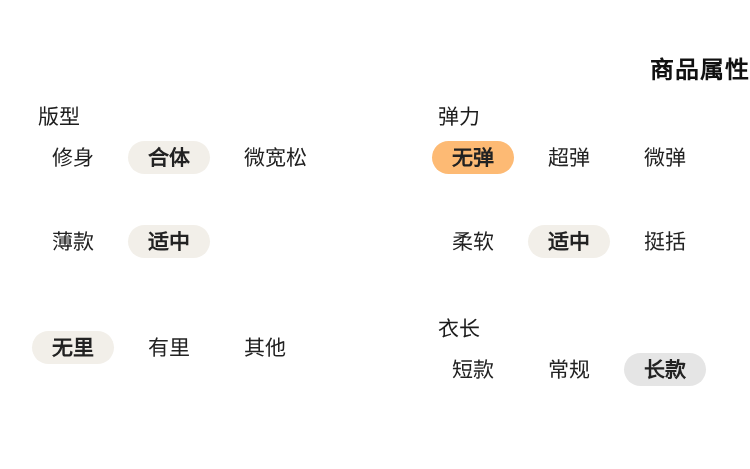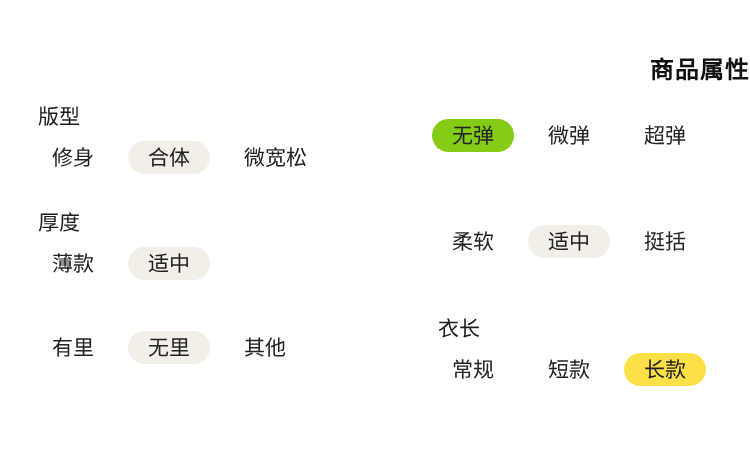--- a/index.html
+++ b/index.html
@@ -47,72 +47,73 @@
     padding: 0 20px;
     border-radius: 17px;
     font-size: 21px;
     color: #222222;
     background: transparent;
     white-space: nowrap;
     cursor: pointer;
   }
   .option-pill.selected {
     background: #f2efe9;
+    font-weight: bold;
   }
 </style>
 </head>
 <body>
 
 <main>
   <h1 class="page-title">商品属性</h1>
 
   <div class="attr-grid" id="attr-grid">
   <section class="attr-group">
     <div class="attr-label">版型</div>
     <div class="options-row">
           <span class="option-pill">修身</span>
           <span class="option-pill selected" style="background: rgb(242, 239, 233);">合体</span>
           <span class="option-pill">微宽松</span>
         </div>
   </section>
 
   <section class="attr-group">
+    <div class="attr-label">弹力</div>
     <div class="options-row">
-          <span class="option-pill selected" style="background: #84cc16;">无弹</span>
+          <span class="option-pill selected" style="background: #fdba74;">无弹</span>
+          <span class="option-pill">超弹</span>
           <span class="option-pill">微弹</span>
-          <span class="option-pill">超弹</span>
         </div>
   </section>
 
   <section class="attr-group">
-    <div class="attr-label">厚度</div>
     <div class="options-row">
           <span class="option-pill">薄款</span>
           <span class="option-pill selected" style="background: rgb(242, 239, 233);">适中</span>
         </div>
   </section>
 
   <section class="attr-group">
     <div class="options-row">
           <span class="option-pill">柔软</span>
           <span class="option-pill selected" style="background: rgb(242, 239, 233);">适中</span>
           <span class="option-pill">挺括</span>
         </div>
   </section>
 
   <section class="attr-group">
     <div class="options-row">
+          <span class="option-pill selected" style="background: rgb(242, 239, 233);">无里</span>
           <span class="option-pill">有里</span>
-          <span class="option-pill selected" style="background: rgb(242, 239, 233);">无里</span>
           <span class="option-pill">其他</span>
         </div>
   </section>
 
   <section class="attr-group">
     <div class="attr-label">衣长</div>
     <div class="options-row">
+          <span class="option-pill">短款</span>
           <span class="option-pill">常规</span>
-          <span class="option-pill">短款</span>
-          <span class="option-pill selected" style="background: #fde047;">长款</span>
+          <span class="option-pill selected" style="background: #e5e5e5;">长款</span>
         </div>
   </section>
 </div>
 </main>
 
 </body></html>

